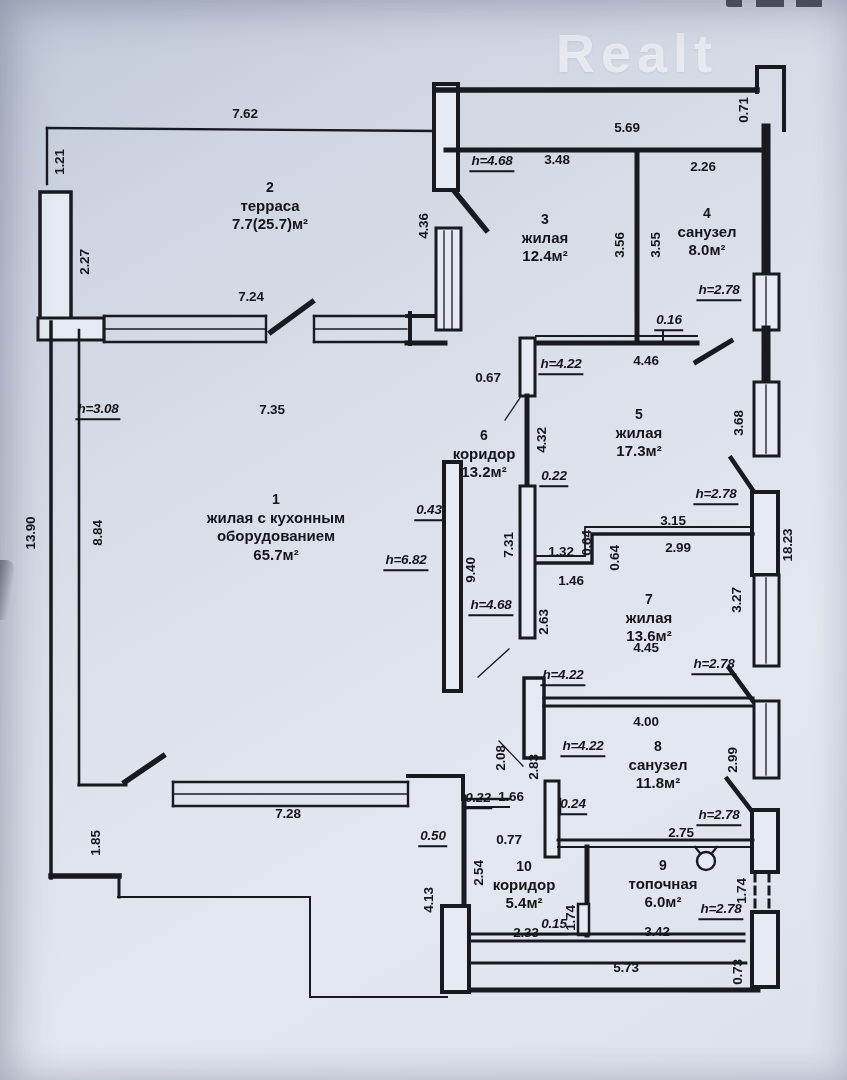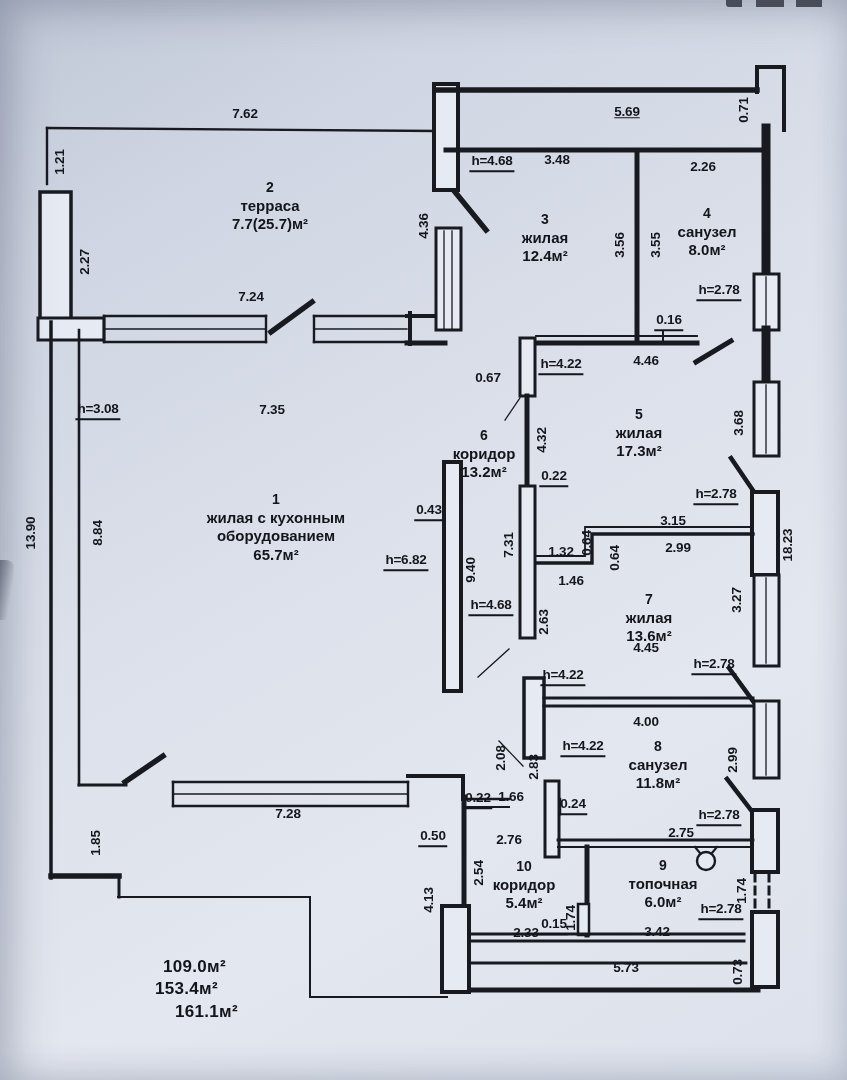--- a/index.html
+++ b/index.html
@@ -10,21 +10,21 @@
   }
   #vignette{position:absolute;inset:0;pointer-events:none;
     box-shadow:inset 14px 10px 40px rgba(60,70,95,.28), inset -6px -8px 30px rgba(90,100,125,.15);}
   svg{position:absolute;left:0;top:0;}
   .dim{
     position:absolute;transform:translate(-50%,-50%);
     font-weight:600;font-size:13.5px;line-height:1;color:#15161c;
     letter-spacing:-.2px;white-space:nowrap;
   }
   .dim.rot{transform:translate(-50%,-50%) rotate(-90deg);}
-  .dim.u{border-bottom:2px solid #15161c;padding:0 2px 2px 2px;}
+  .dim.u{border-bottom:2px solid #15161c;padding:0 2px 2px 2px;font-style:italic;}
   .room{
     position:absolute;transform:translate(-50%,-50%);text-align:center;
     font-weight:600;font-size:15px;line-height:1.25;color:#14151a;white-space:nowrap;
   }
   .room div:first-child{font-size:14px;}
   #totals{
     position:absolute;left:163px;top:956px;
     font-weight:600;font-size:17px;line-height:1.32;color:#14151a;letter-spacing:.3px;
   }
   #totals div:nth-child(2){margin-left:-8px;}
@@ -147,29 +147,30 @@
 
       <circle cx="706" cy="861" r="9" stroke-width="2.4" fill="#e6eaf2"></circle>
       <path d="M700,853 L695,847 M712,853 L717,847" stroke-width="2.2"></path>
 
       <path d="M509,649 L478,677" stroke-width="1.3"></path>
       <path d="M499,741 L523,766" stroke-width="1.3"></path>
       <path d="M520,398 L505,420" stroke-width="1.3"></path>
     </g>
   </svg>
 
+  <div id="watermark">Realt</div>
   <div id="corner-fragment"></div>
   <div id="fold-mark"></div>
 
   <div id="plan-labels">
       <div class="dim" style="left: 245px; top: 114px;">7.62</div>
       <div class="dim rot" style="left: 60px; top: 162px;">1.21</div>
       <div class="dim rot" style="left: 85px; top: 262px;">2.27</div>
       <div class="dim rot" style="left: 424px; top: 226px;">4.36</div>
-      <div class="dim" style="left: 627px; top: 112px; text-decoration: underline;">5.69</div>
+      <div class="dim" style="left: 627px; top: 128px;">5.69</div>
       <div class="dim rot" style="left: 744px; top: 110px;">0.71</div>
       <div class="dim u" style="left: 492px; top: 163px;">h=4.68</div>
       <div class="dim" style="left: 557px; top: 160px;">3.48</div>
       <div class="dim" style="left: 703px; top: 167px;">2.26</div>
       <div class="dim rot" style="left: 620px; top: 245px;">3.56</div>
       <div class="dim rot" style="left: 656px; top: 245px;">3.55</div>
       <div class="dim u" style="left: 719px; top: 292px;">h=2.78</div>
       <div class="dim" style="left: 251px; top: 297px;">7.24</div>
       <div class="dim" style="left: 272px; top: 362px; margin-top: 48px;">7.35</div>
       <div class="dim" style="left: 488px; top: 378px;">0.67</div>
@@ -201,21 +202,21 @@
       <div class="dim" style="left: 646px; top: 648px;">4.45</div>
       <div class="dim u" style="left: 714px; top: 666px;">h=2.78</div>
       <div class="dim" style="left: 646px; top: 722px;">4.00</div>
       <div class="dim u" style="left: 583px; top: 748px;">h=4.22</div>
       <div class="dim rot" style="left: 501px; top: 758px;">2.08</div>
       <div class="dim rot" style="left: 534px; top: 767px;">2.83</div>
       <div class="dim rot" style="left: 733px; top: 760px;">2.99</div>
       <div class="dim u" style="left: 478px; top: 800px;">0.22</div>
       <div class="dim" style="left: 511px; top: 797px;">1.66</div>
       <div class="dim u" style="left: 573px; top: 806px;">0.24</div>
-      <div class="dim" style="left: 509px; top: 840px;">2.76</div>
+      <div class="dim" style="left: 509px; top: 840px;">0.77</div>
       <div class="dim u" style="left: 433px; top: 838px;">0.50</div>
       <div class="dim u" style="left: 719px; top: 817px;">h=2.78</div>
       <div class="dim" style="left: 681px; top: 833px;">2.75</div>
       <div class="dim rot" style="left: 96px; top: 843px;">1.85</div>
       <div class="dim" style="left: 288px; top: 814px;">7.28</div>
       <div class="dim rot" style="left: 479px; top: 873px;">2.54</div>
       <div class="dim rot" style="left: 429px; top: 900px;">4.13</div>
       <div class="dim rot" style="left: 571px; top: 918px;">1.74</div>
       <div class="dim u" style="left: 554px; top: 926px;">0.15</div>
       <div class="dim rot" style="left: 742px; top: 891px;">1.74</div>
@@ -270,20 +271,15 @@
         <div>коридор</div>
         <div>5.4м²</div>
       </div>
       <div class="room" style="left: 663px; top: 884px;">
         <div>9</div>
         <div>топочная</div>
         <div>6.0м²</div>
       </div>
     </div>
 
-  <div id="totals">
-      <div>109.0м²</div>
-      <div>153.4м²</div>
-      <div>161.1м²</div>
-    </div>
 
   <div id="vignette"></div>
 </div>
 
 </body></html>

